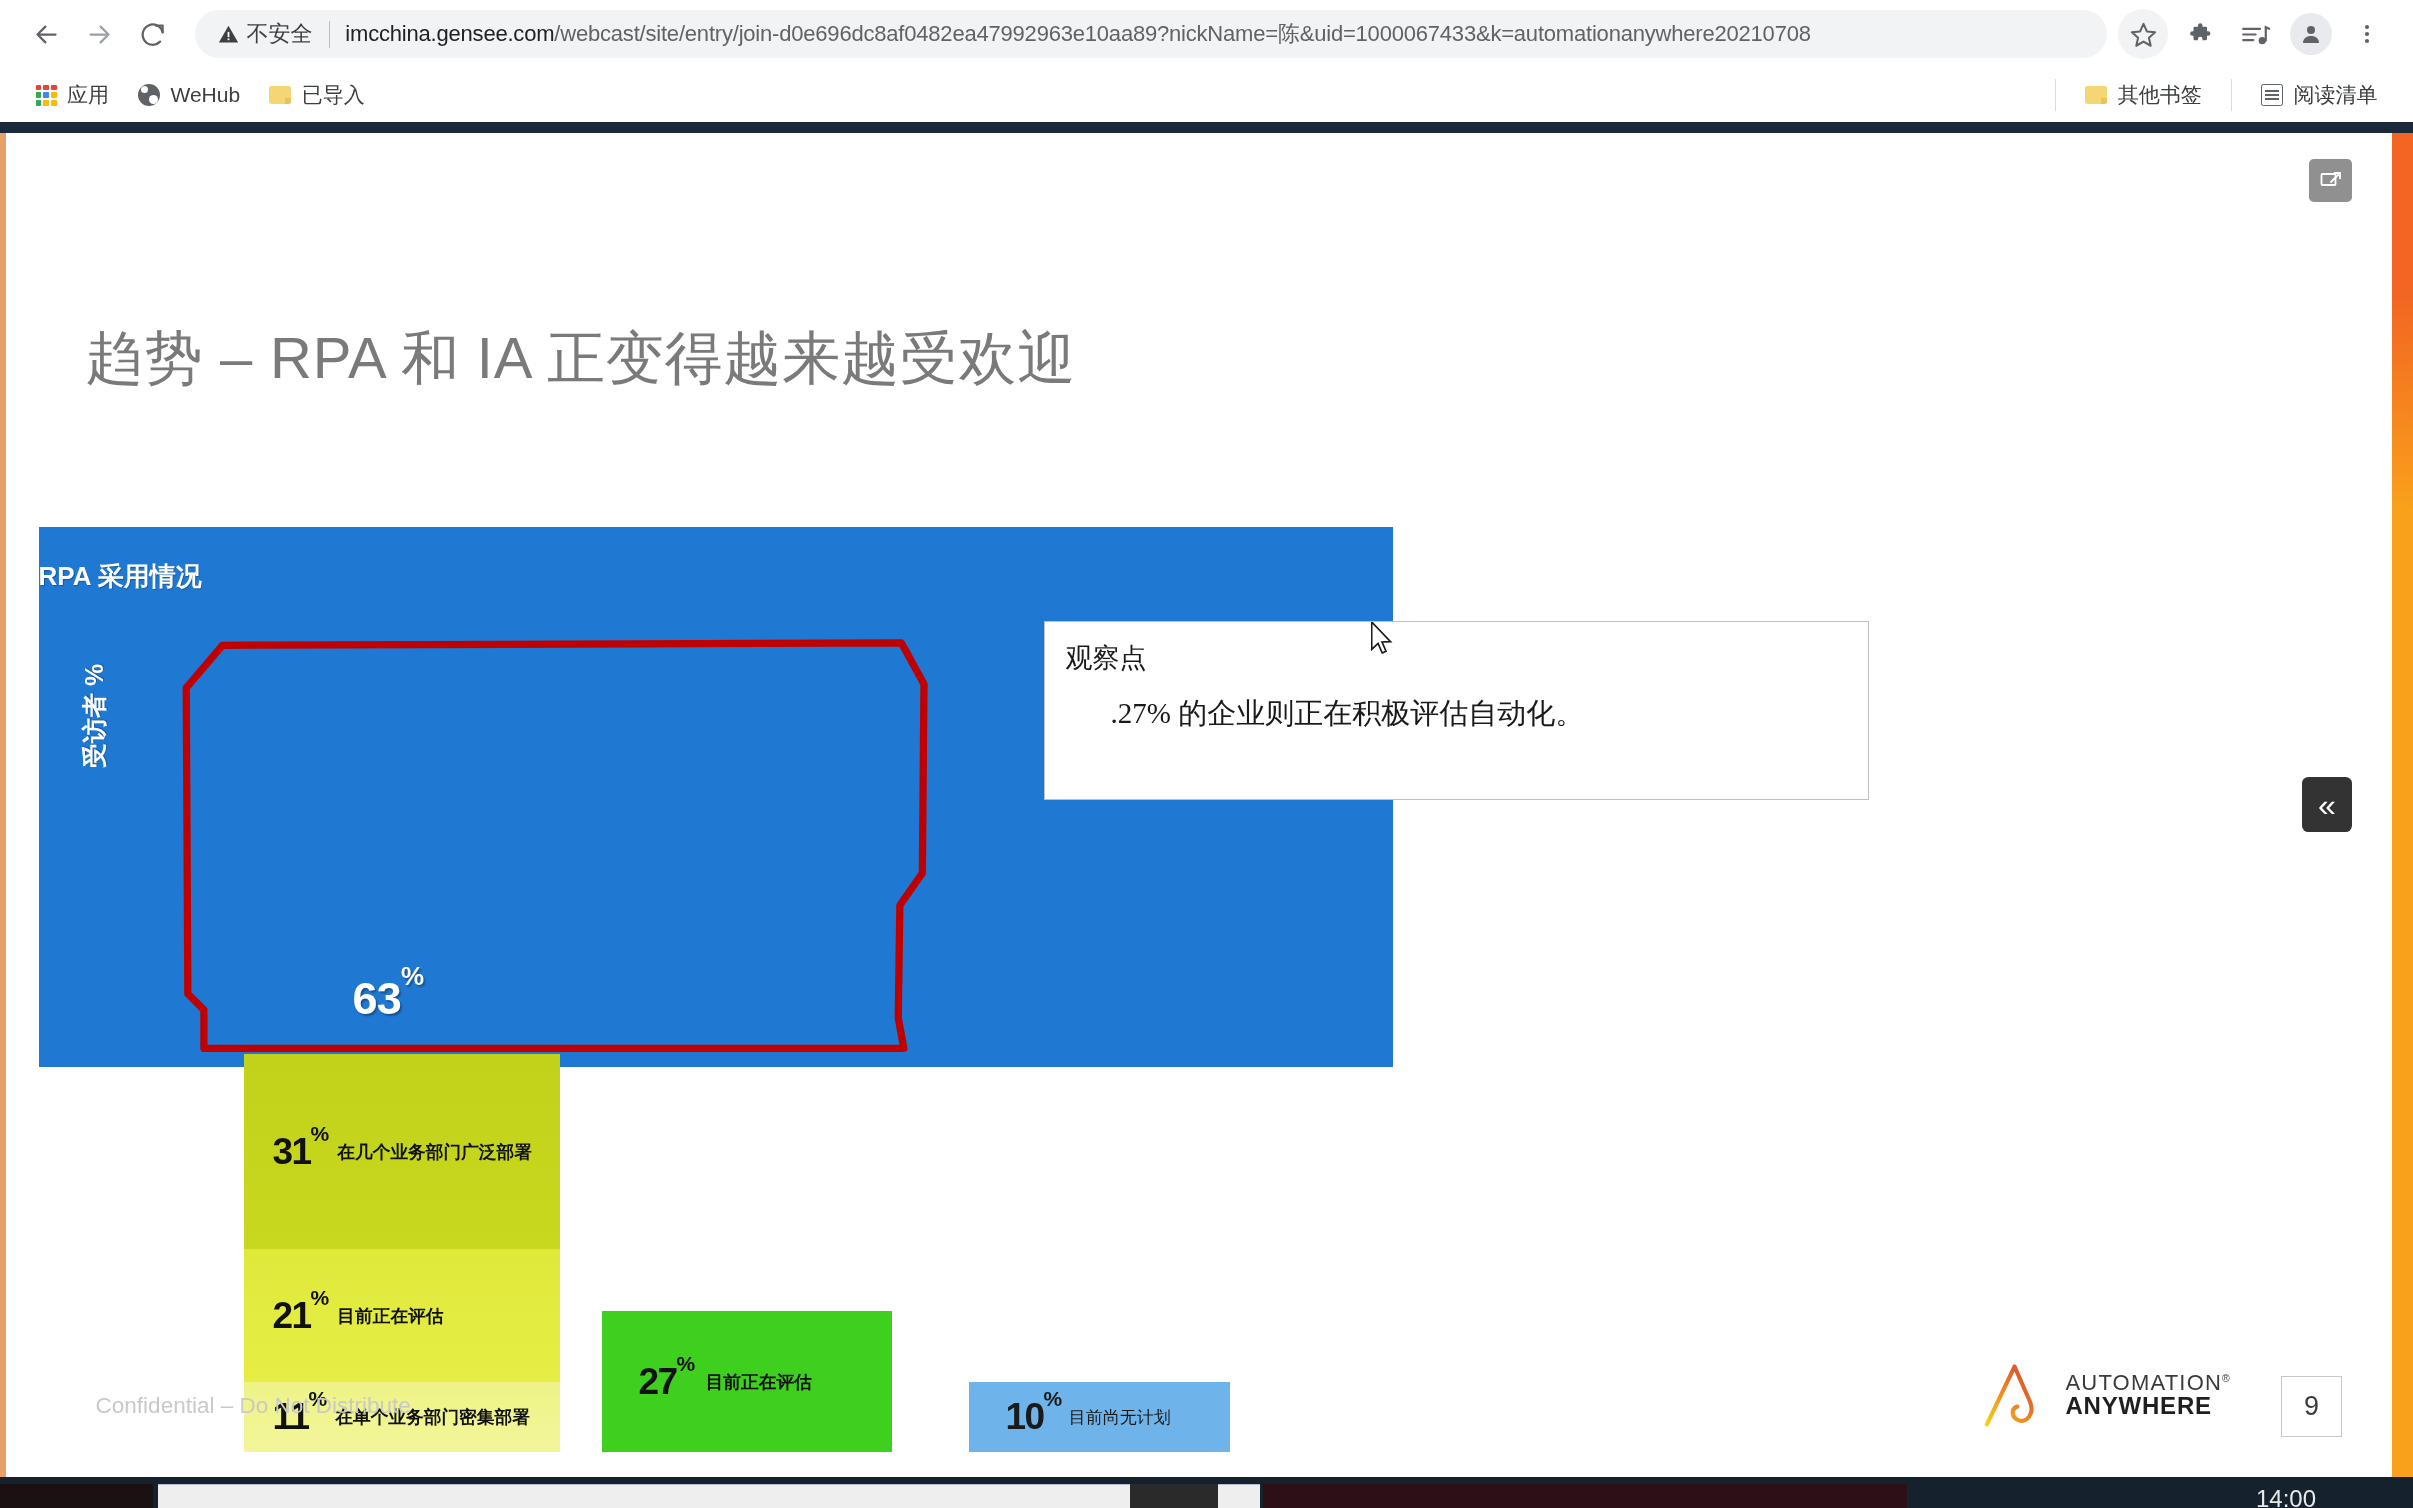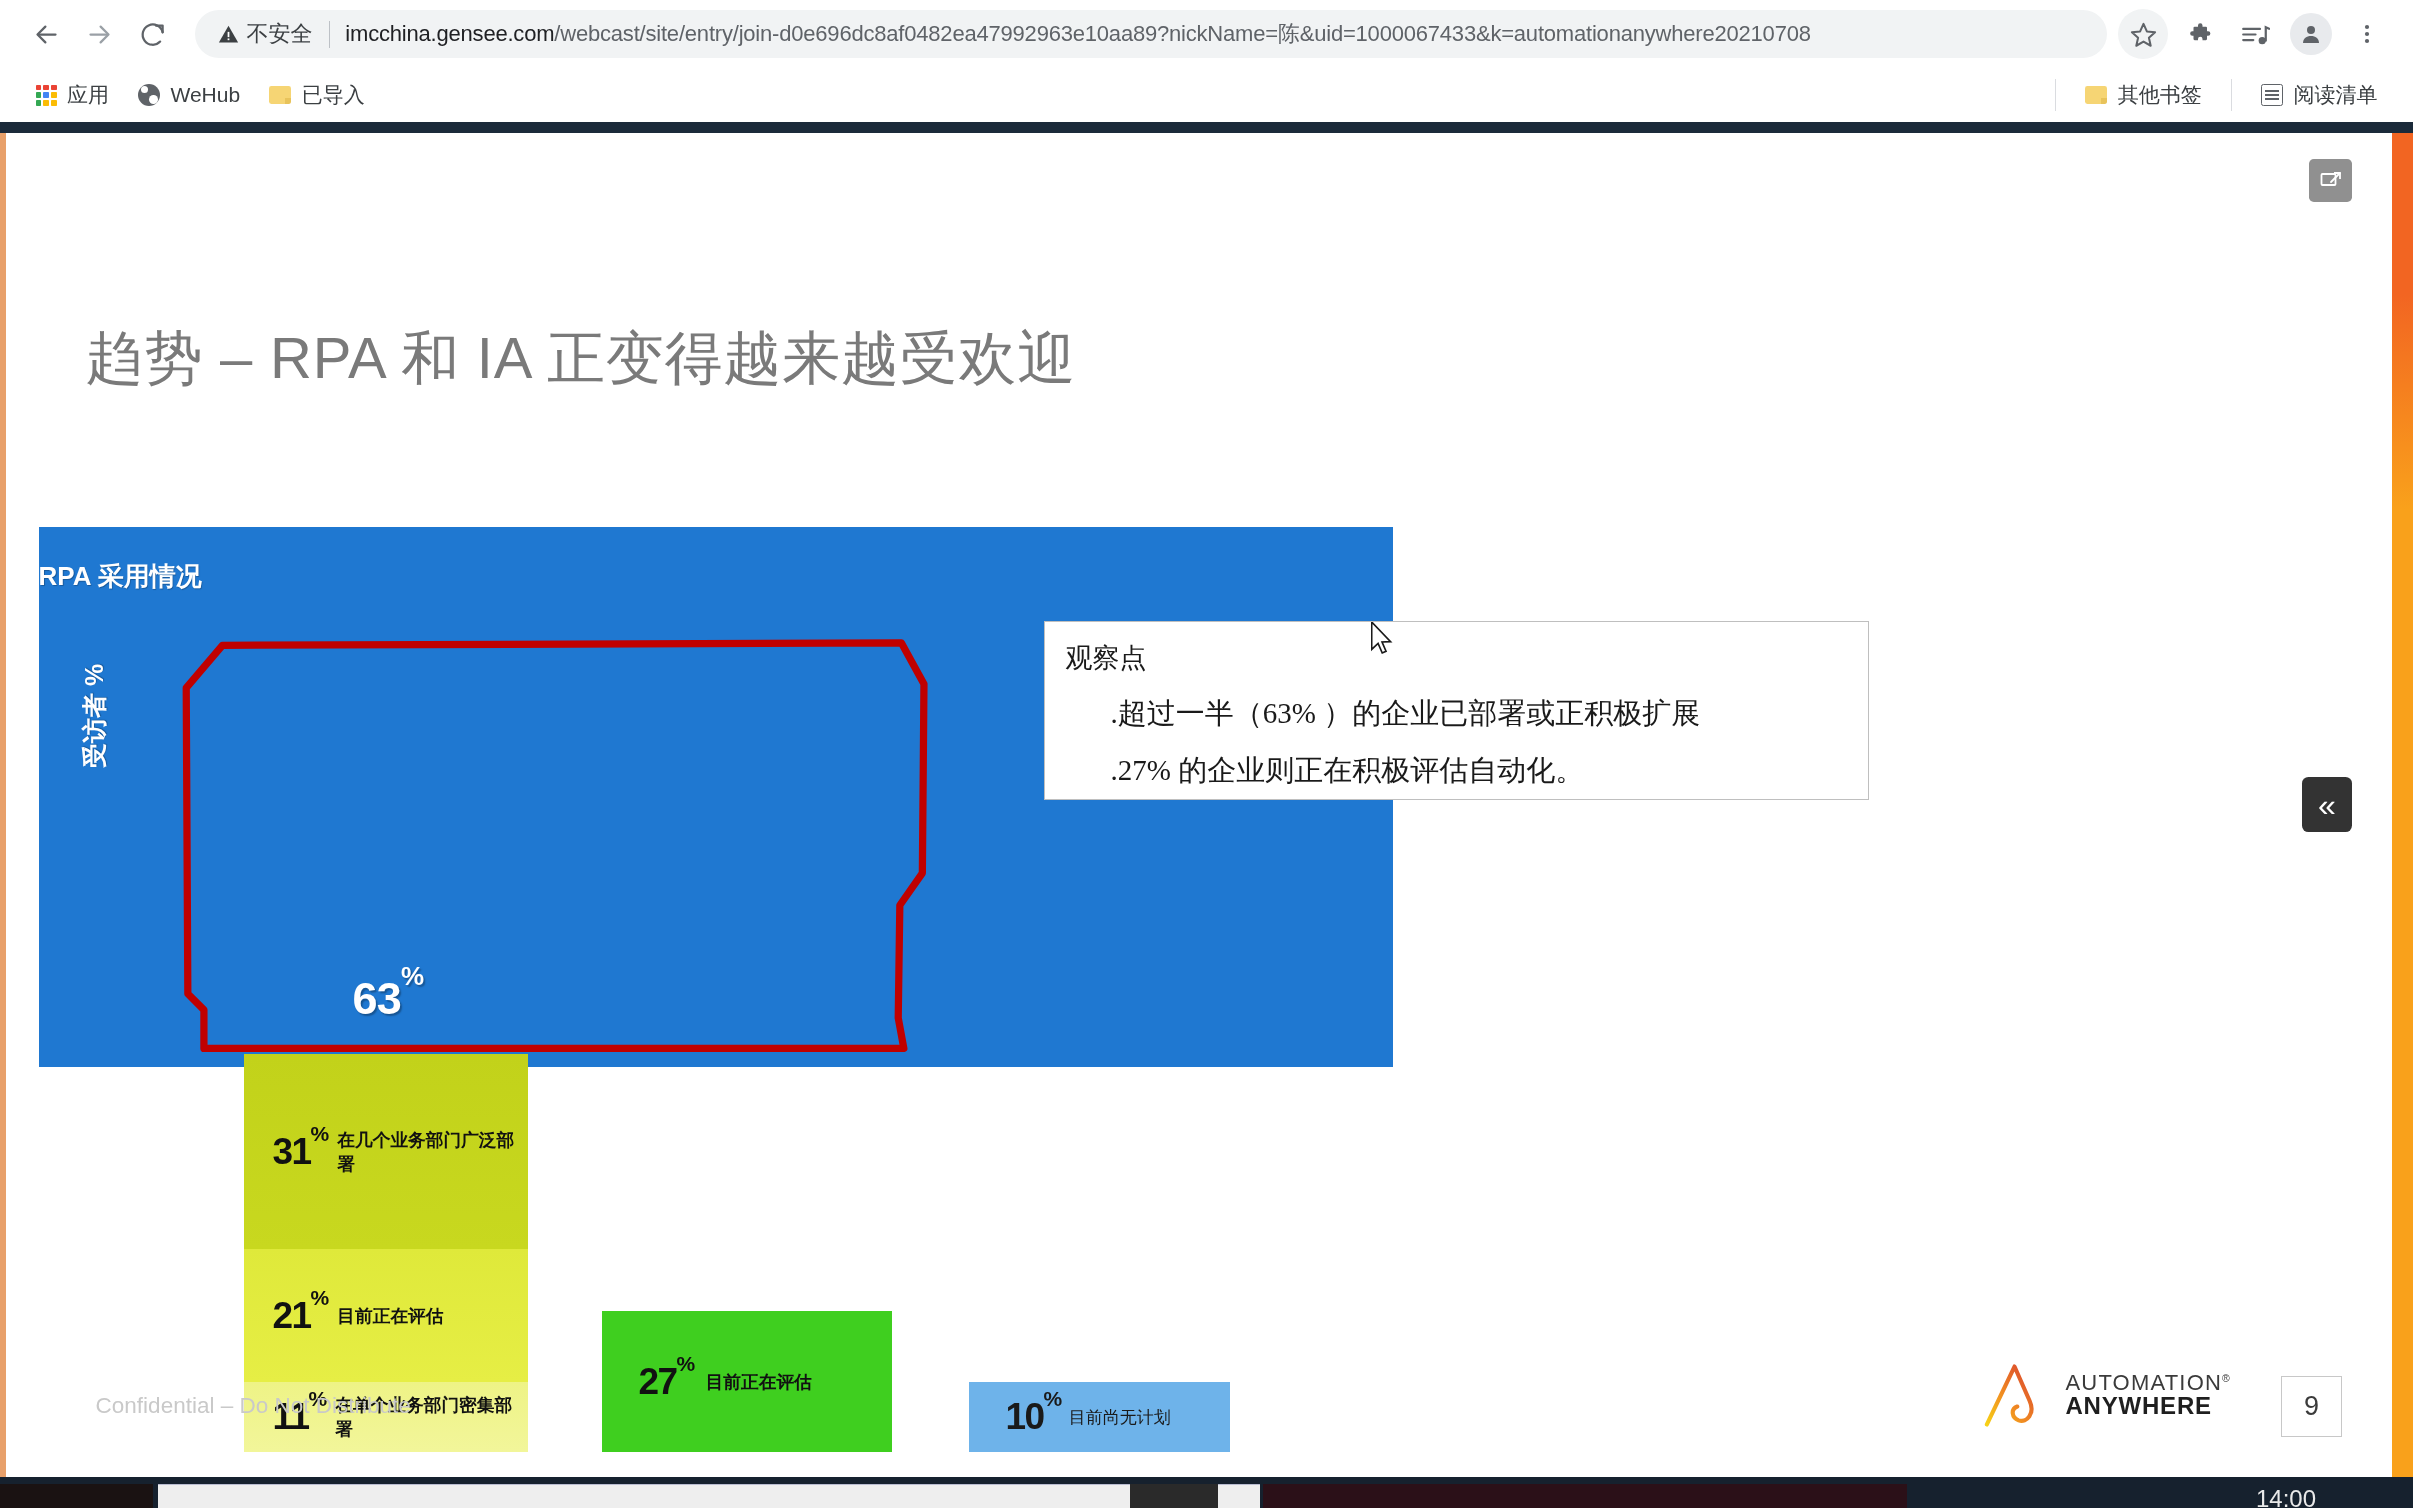--- a/index.html
+++ b/index.html
@@ -139,21 +139,21 @@
   }
   .total-label {
     position:absolute; left:314px; top:446px;
     color:#ffffff; font-size:45px; font-weight:bold;
     text-shadow: 1.6px 1.6px 1.6px rgba(0,0,0,.3);
     letter-spacing:-0.8px;
   }
   .total-label sup { font-size:26px; top:-13px; position:relative; }
 
   
-  .bar-stack { position:absolute; left:205px; top:527px; width:284px; height:398px; }
+  .bar-stack { position:absolute; left:205px; top:527px; width:316px; height:398px; }
   .seg {
     position:relative; width:100%;
     display:flex; align-items:center;
     padding-left: 29px;
     color:#111;
   }
   .seg-31 { height: 195px; background: linear-gradient(180deg,#c2d21a 0%, #c8d81f 100%); }
   .seg-21 { height: 133px; background: linear-gradient(180deg,#dfe93a 0%, #e6ee45 100%); }
   .seg-11 { height: 70px;  background: linear-gradient(180deg,#eef386 0%, #f2f69a 100%); }
   .seg .pct { font-size:37px; font-weight:bold; letter-spacing:-1.6px; }
@@ -398,21 +398,20 @@
             <span class="desc">目前尚无计划</span>
           </div>
 
           <svg class="redmark" viewBox="0 0 1683 671" preserveAspectRatio="none">
             <polygon points="228,147 1072,144 1100,195 1098,430 1070,470 1068,610 1075,648 205,648 205,600 185,580 183,200" fill="none" stroke="#c00000" stroke-width="9" stroke-linejoin="round"></polygon>
           </svg>
         </div>
 
         <div class="obs-box">
           <div class="obs-title">观察点</div>
-          <div class="obs-line">.超过一半（63% ）的企业已部署或正积极扩展</div>
           <div class="obs-line">.27%  的企业则正在积极评估自动化。</div>
         </div>
 
         <svg class="cursor" viewBox="0 0 12 18">
           <polygon points="0,0 0,14.5 3.4,11.3 5.6,16.4 7.6,15.5 5.5,10.6 10,10.4" fill="#ffffff" stroke="#1a1a1a" stroke-width="0.9"></polygon>
         </svg>
 
         <div class="confid">Confidential – Do Not Distribute</div>
 
         <div class="brand">

